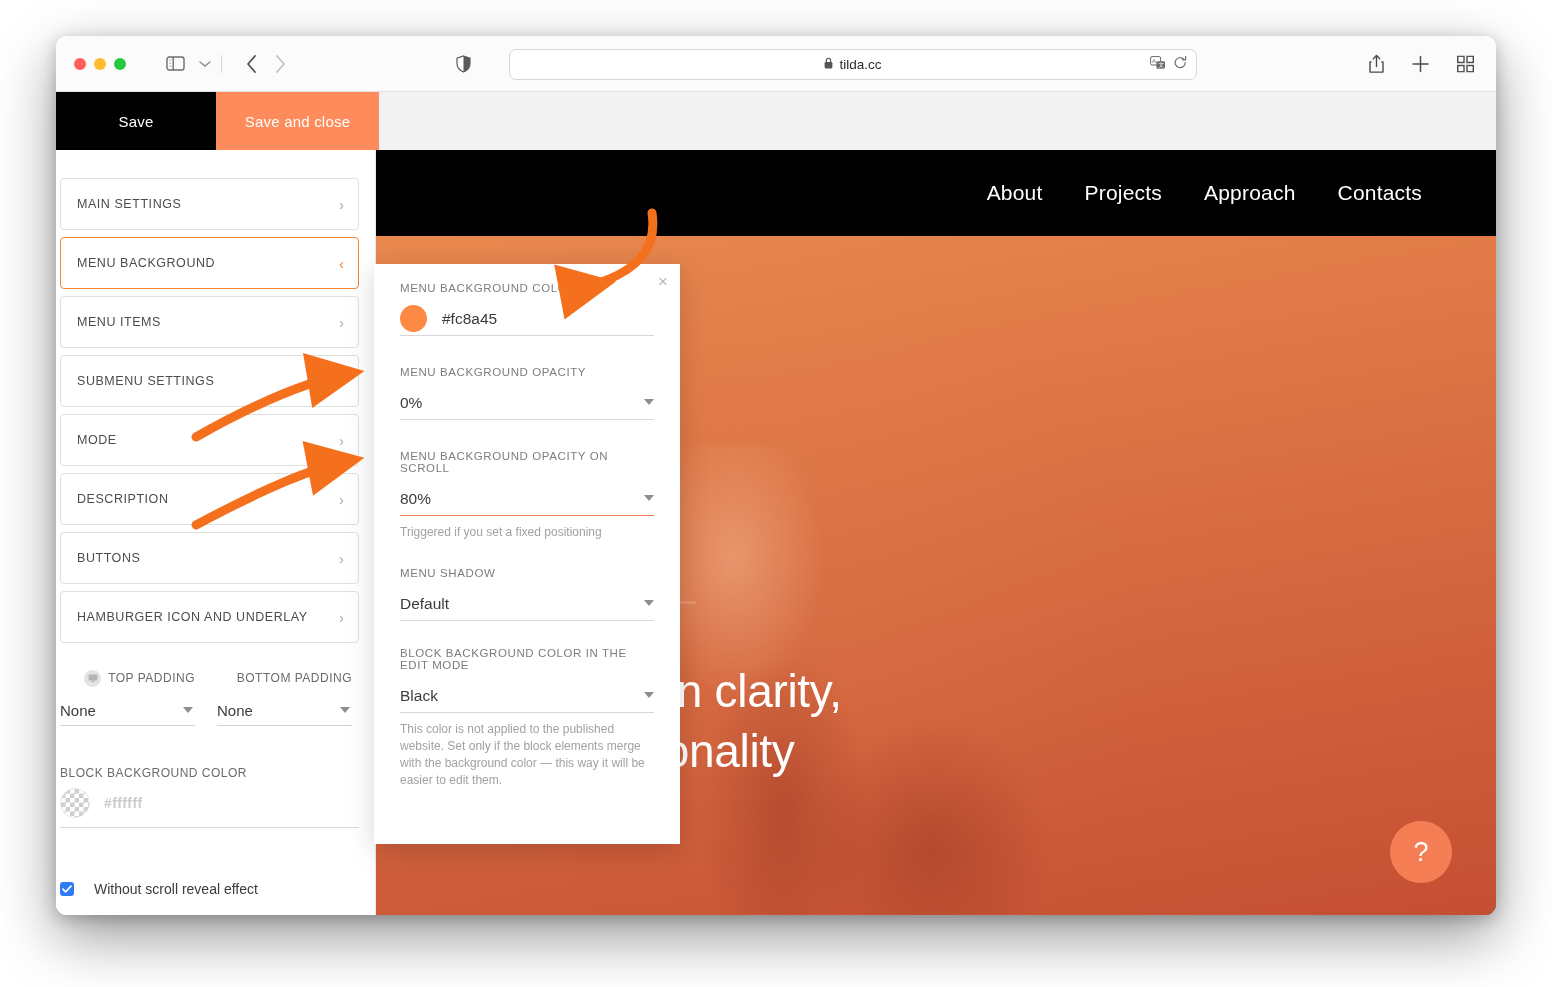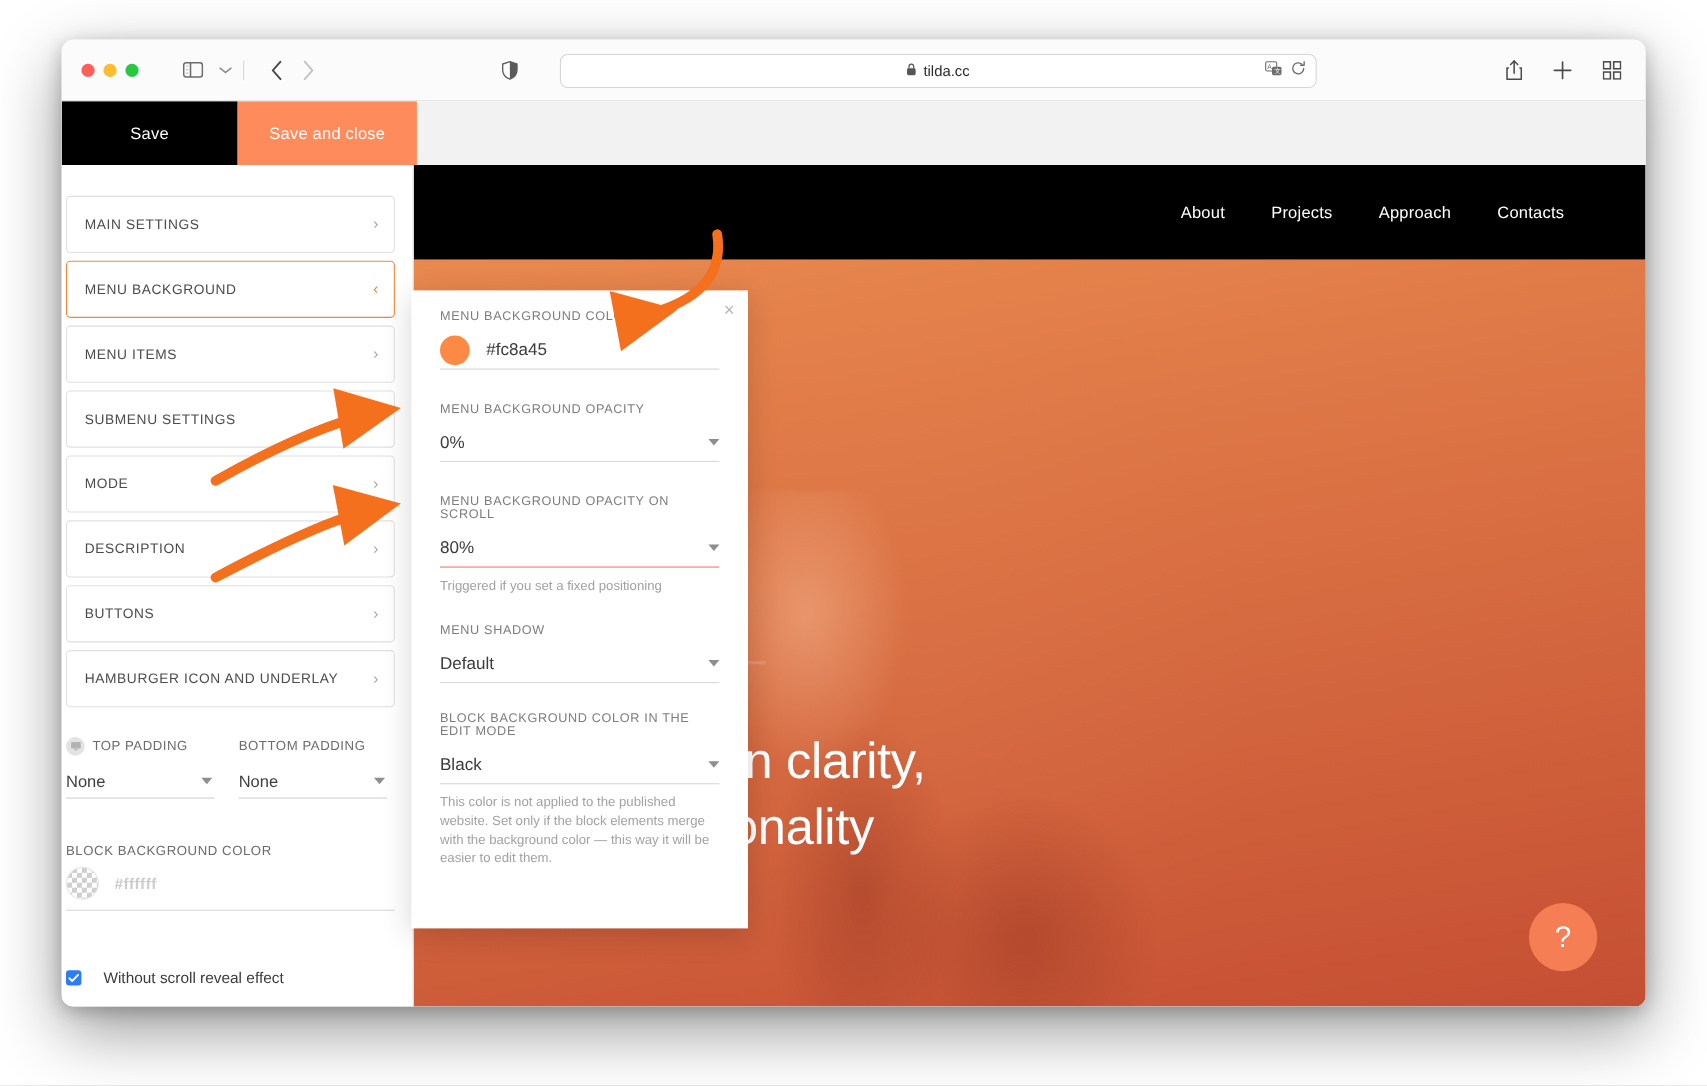--- a/index.html
+++ b/index.html
@@ -128,21 +128,21 @@
   }
   .chev {
     position:absolute; right:14px; top:50%; transform:translateY(-50%);
     font-size:15px; color:#a9a9a9; line-height:1;
   }
   .accordion-item.active .chev { color:#f58634; }
 
   
   #padding-row { display:flex; gap:22px; margin-top:26px; }
   .pad-col { width:135px; }
-  .pad-head { display:flex; align-items:center; gap:7px; height:18px; }
+  .pad-head { display:flex; align-items:center; gap:7px; height:18px;justify-content:flex-end; }
   .pad-label { font-size:12px; letter-spacing:0.5px; color:#6b6b6b; }
   .monitor-icon {
     width:17px; height:17px; border-radius:50%; background:#e3e3e3;
     display:flex; align-items:center; justify-content:center;
   }
   .select-line {
     position:relative;
     margin-top:9px;
     border-bottom:1px solid #d2d2d2;
     height:30px;
@@ -189,21 +189,21 @@
     position:absolute; left:320px; top:58px;
     width:1120px; height:765px;
     overflow:hidden;
     background:#000;
   }
   #site-navbar {
     position:relative; height:86px; background:#000000;
     display:flex; align-items:center; justify-content:flex-end;
     padding-right:74px; gap:42px;
   }
-  .nav-link { color:#ffffff; font-size:15px; letter-spacing:0.2px; cursor:pointer; }
+  .nav-link { color:#ffffff; font-size:21px; letter-spacing:0.2px; cursor:pointer; }
 
   #hero {
     position:relative;
     height:679px;
     background:
       linear-gradient(170deg, rgba(235,140,80,0.92) 0%, rgba(196,77,50,0.93) 100%),
       radial-gradient(ellipse 420px 520px at 42% 62%, rgba(255,190,150,0.55), rgba(255,190,150,0) 70%);
     background-color:#cf6340;
     overflow:hidden;
   }

